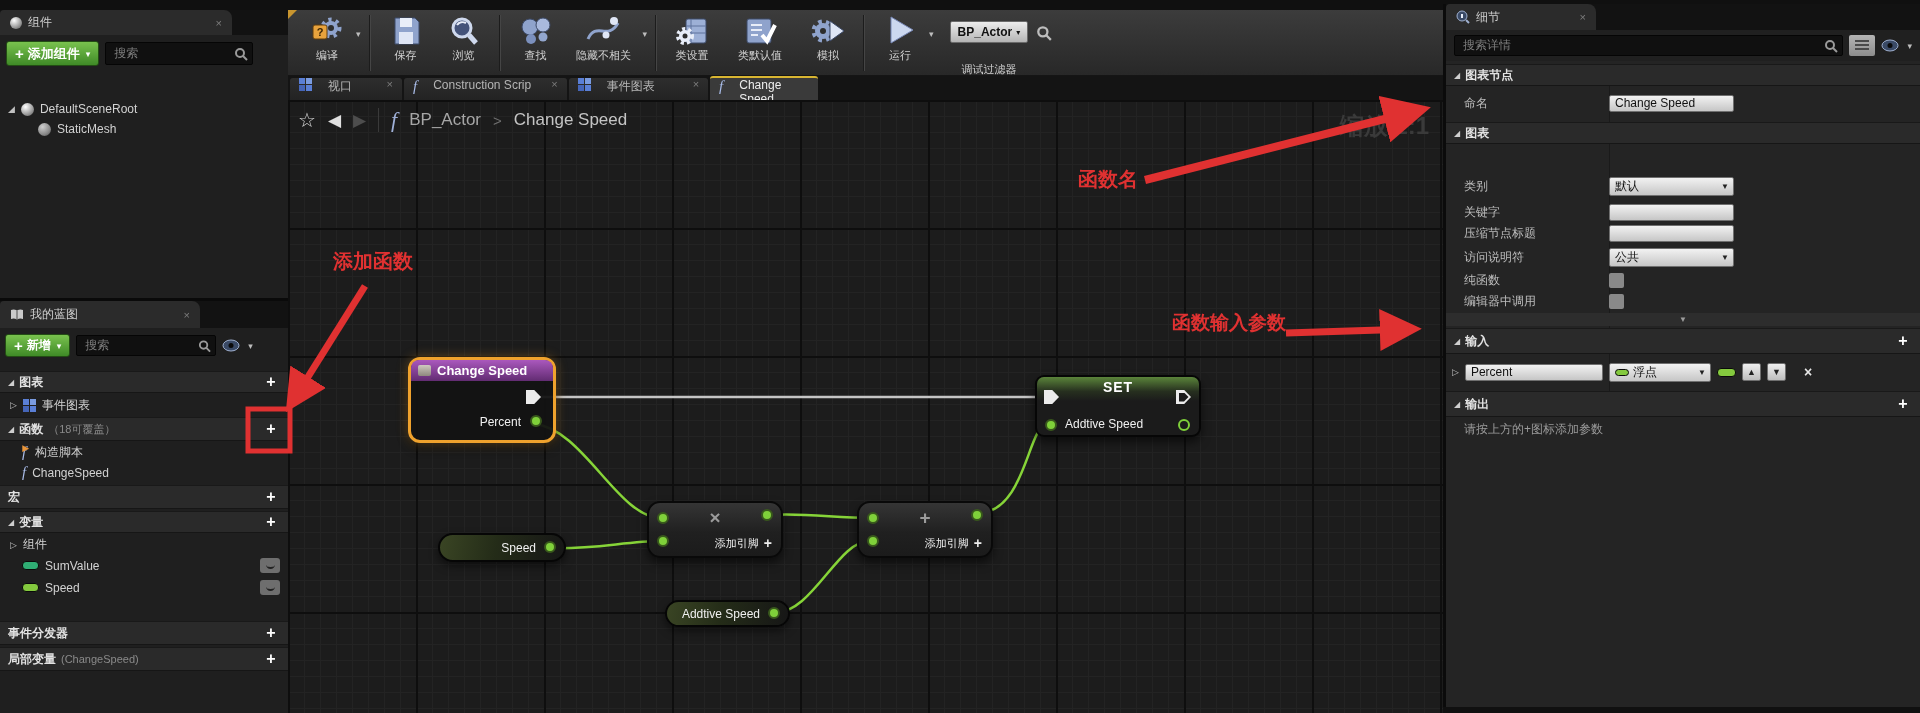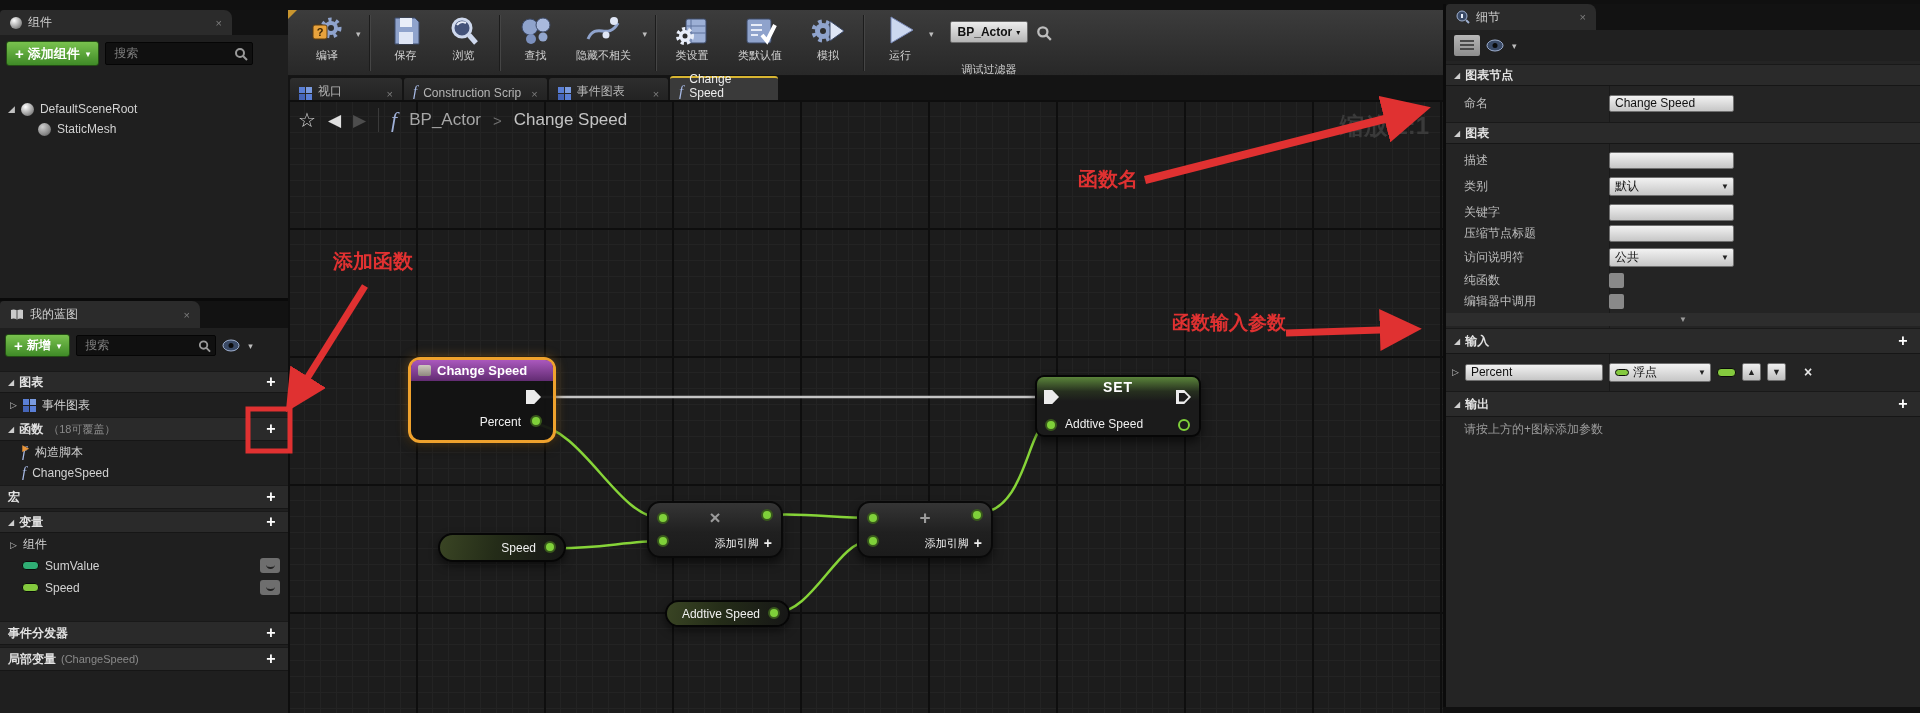--- a/index.html
+++ b/index.html
@@ -59,21 +59,21 @@
   .tbtn.wide { width:78px; }
   .tsep { width:2px; height:56px; background:linear-gradient(180deg,#1c1c1c,#1c1c1c); margin:2px 6px 0 6px; border-right:1px solid #454545; }
   .smalldd { color:#bdbdbd; font-size:9px; margin:16px 2px 0 0; }
   .debugbtn { display:inline-flex; align-items:center; gap:4px; background:linear-gradient(180deg,#ececec,#b5b5b5);
       border:1px solid #6a6a6a; border-radius:2px; color:#111; font-weight:bold; font-size:12px; height:22px; padding:0 7px; margin-top:8px; }
   .debuggrp { display:flex; flex-direction:column; align-items:center; }
   .debuggrp .lbl { font-size:11px; color:#d2d2d2; margin-top:19px; }
 
   
   .tabstrip { position:absolute; left:288px; top:76px; width:1155px; height:24px; background:#141414; display:flex; align-items:flex-end; padding-left:2px; }
-  .dtab { display:inline-flex; align-items:flex-end; gap:6px; height:22px; padding:0 9px; margin-right:2px;
+  .dtab { display:inline-flex; align-items:flex-start; gap:16px; height:22px; padding:0 9px; margin-right:2px;
       background:linear-gradient(180deg,#2e2e2e,#232323); color:#b5b5b5; font-size:12px; border-radius:3px 3px 0 0; }
   .dtab.active { background:#3a3a3a; color:#ededed; border-top:2px solid #d8b531; height:24px; }
 
   
   .canvas { position:absolute; left:288px; top:100px; width:1155px; height:613px; background-color:#1c1c1c;
       background-image:
         linear-gradient(#0e0e0e 2px,transparent 2px),linear-gradient(90deg,#0e0e0e 2px,transparent 2px),
         linear-gradient(#232323 1px,transparent 1px),linear-gradient(90deg,#232323 1px,transparent 1px);
       background-size:128px 128px,128px 128px,16px 16px,16px 16px; overflow:hidden; }
   .crumbs { position:absolute; left:10px; top:4px; height:32px; display:flex; align-items:center; gap:12px; }
@@ -478,20 +478,27 @@
         <svg width="14" height="14" viewBox="0 0 14 14">
           <circle cx="6" cy="6" r="5" fill="#3a4a66" stroke="#9fb0d0"></circle>
             <line x1="6" y1="4" x2="6" y2="8" stroke="#e8edf8" stroke-width="2"></line>
             <line x1="10" y1="10" x2="13" y2="13" stroke="#9fb0d0" stroke-width="2"></line>
         </svg>
         <span>细节</span>
         <span class="closex" style="margin-left:auto">×</span>
       </div>
     </div>
     <div class="det-search">
+      <div class="searchbox">
+        <span>搜索详情</span>
+        <svg class="mag" width="14" height="14" viewBox="0 0 14 14">
+          <circle cx="6" cy="6" r="4" fill="none" stroke="#9a9a9a" stroke-width="2"></circle>
+            <line x1="9" y1="9" x2="13" y2="13" stroke="#9a9a9a" stroke-width="2"></line>
+        </svg>
+      </div>
       <div class="gridbtn"></div>
       <svg width="20" height="13" viewBox="0 0 20 13">
         <ellipse cx="9" cy="6.5" rx="8" ry="5.5" fill="#3a4a66" stroke="#9fb0d0"></ellipse>
           <circle cx="9" cy="6.5" r="2.5" fill="#0a0a0a"></circle>
       </svg>
       <span style="color:#bdbdbd;font-size:9px">▾</span>
     </div>
 
     <div class="det-col-div"></div>
 
@@ -500,24 +507,20 @@
       <span>图表节点</span>
     </div>
     <div class="drow" style="top:86px;height:26px">
       <span class="dlabel">命名</span>
       <span class="dinput">Change Speed</span>
     </div>
 
     <div class="secthead" style="top:118px;height:22px">
       <span class="tri">◢</span>
       <span>图表</span>
-    </div>
-    <div class="drow" style="top:144px;height:24px">
-      <span class="dlabel">描述</span>
-      <span class="dinput"></span>
     </div>
     <div class="drow" style="top:169px;height:26px">
       <span class="dlabel">类别</span>
       <span class="ddrop">
         <span>默认</span>
         <span class="dda">▼</span>
       </span>
     </div>
     <div class="drow" style="top:217px;height:24px">
       <span class="dlabel">压缩节点标题</span>

